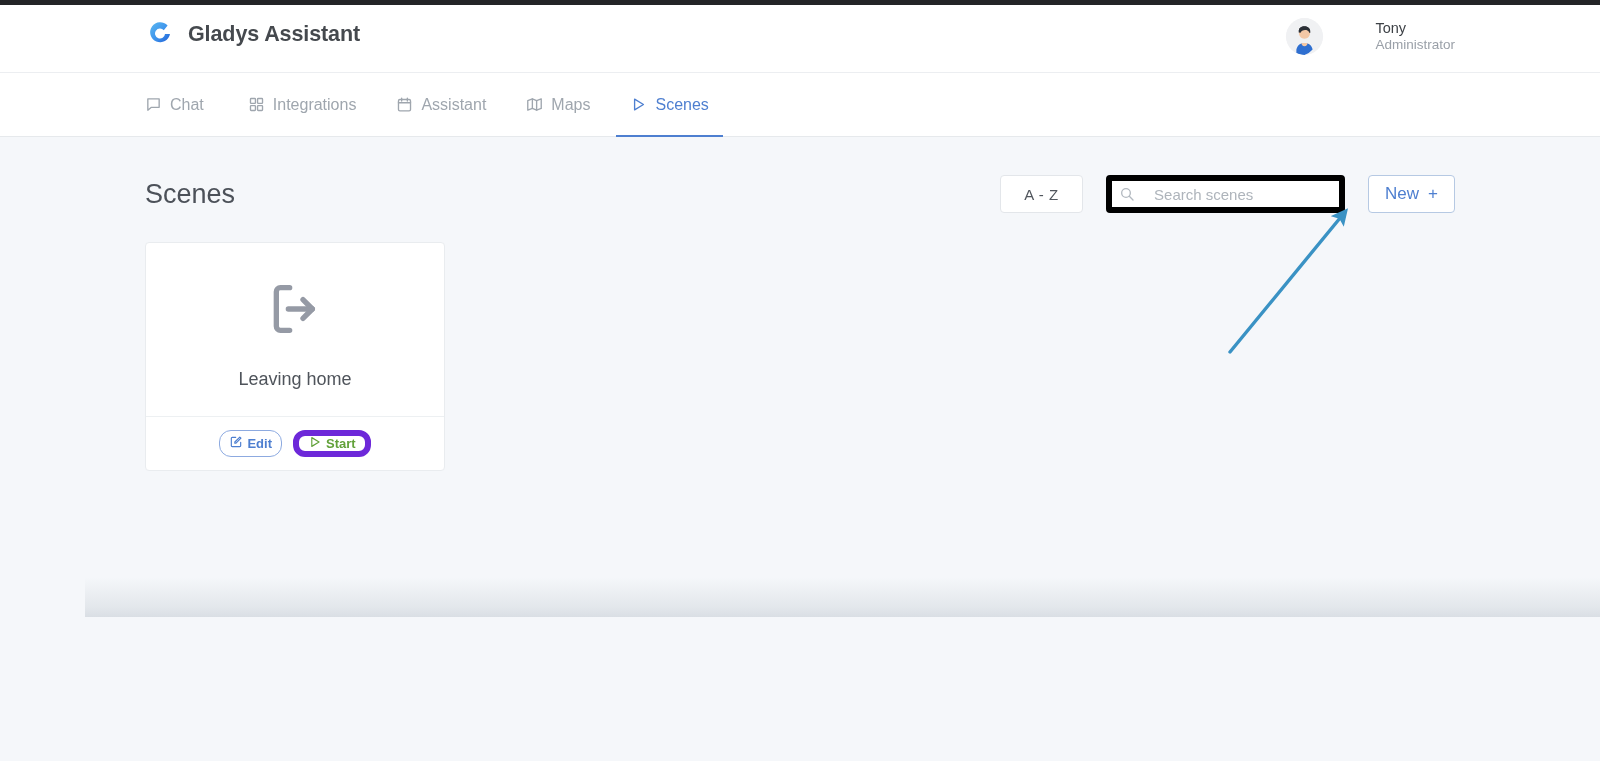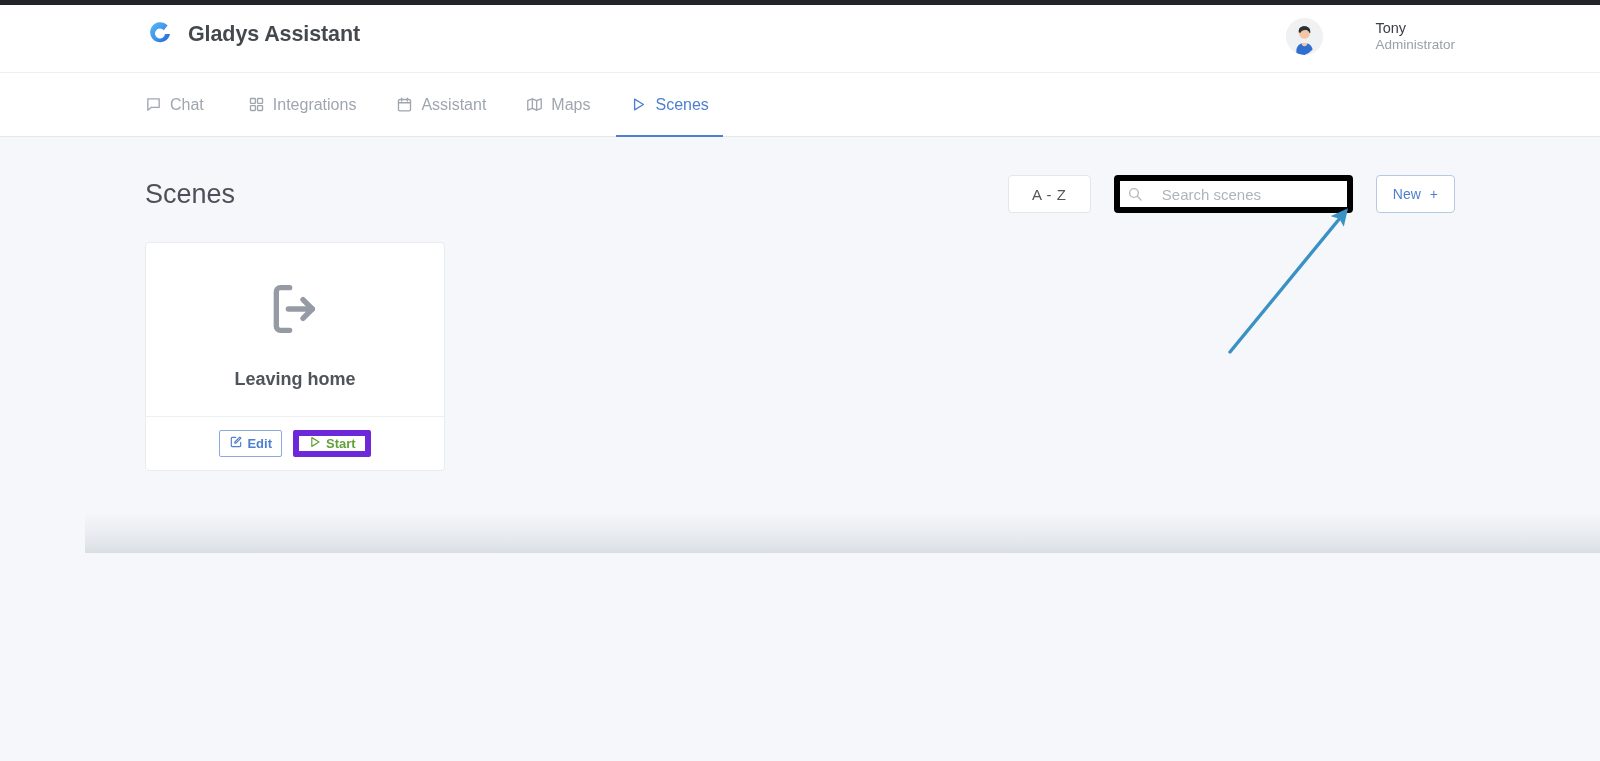--- a/index.html
+++ b/index.html
@@ -19,21 +19,21 @@
   .chrome-strip {
     position: absolute; top: 0; left: 0;
     width: 1600px; height: 5px;
     background: #232427;
   }
 
   
   .app {
     position: absolute;
     top: 5px; left: 0;
-    width: 1600px; height: 548px;
+    width: 1600px; height: 612px;
     background: #f5f7fa;
   }
 
   
   .header {
     position: relative;
     height: 68px;
     background: #ffffff;
     border-bottom: 1px solid #eceef1;
   }
@@ -156,21 +156,21 @@
     pointer-events: none;
   }
 
   .new-btn {
     height: 38px;
     padding: 0 16px;
     background: #ffffff;
     border: 1px solid #b6c9e3;
     border-radius: 4px;
     color: #4e7fd0;
-    font-size: 14px;
+    font-size: 17px;
     font-family: inherit;
     cursor: pointer;
     display: inline-flex;
     align-items: center;
     gap: 9px;
   }
 
   
   .cards { margin-top: 29px; display: flex; flex-wrap: wrap; gap: 24px; }
   .scene-card {
@@ -182,36 +182,36 @@
   }
   .scene-body {
     padding: 34px 10px 26px;
     text-align: center;
     border-bottom: 1px solid #edf0f2;
   }
   .scene-icon { display: block; margin: 0 auto; }
   .scene-name {
     margin-top: 24px;
     font-size: 18px;
-    font-weight: bold;
+    font-weight: normal;
     color: #4f545b;
   }
   .scene-footer {
     padding: 13px 10px;
     display: flex;
     justify-content: center;
     gap: 11px;
   }
   .mini-btn {
     height: 27px;
     padding: 0 9px;
     font-size: 13px;
     font-weight: bold;
     font-family: inherit;
-    border-radius: 2px;
+    border-radius: 12px;
     background: #ffffff;
     cursor: pointer;
     display: inline-flex;
     align-items: center;
     gap: 4px;
   }
   .mini-btn.edit { border: 1px solid #8daae0; color: #4e7fd0; }
   .mini-btn.start { border: 6px solid #6d28d9; color: #62a13a; }
 
   

